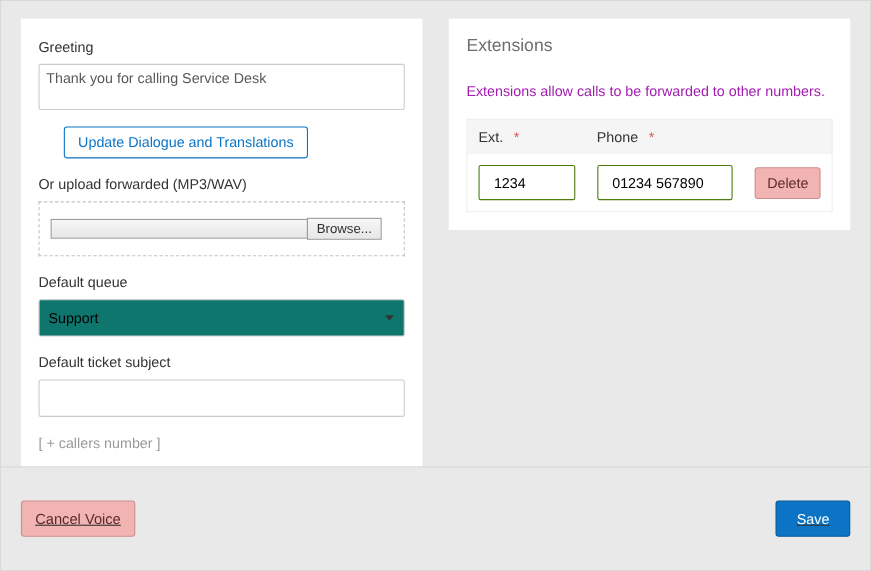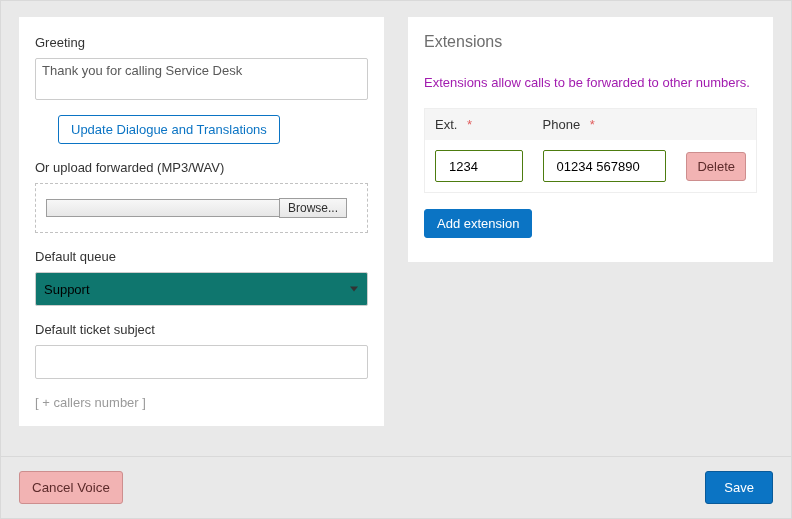--- a/index.html
+++ b/index.html
@@ -184,26 +184,27 @@
     border: 1px solid #4d7c0f;
     border-radius: 2px;
     padding: 4px 13px;
     font: inherit;
   }
   .footer {
     position: absolute;
     left: 0;
     right: 0;
     bottom: 0;
-    padding: 14px 18px;
+    padding: 30px 18px;
     background: #e9e9e9;
     border-top: 1px solid #d9d9d9;
     display: flex;
     justify-content: space-between;
     align-items: center;
+    text-decoration: underline;
   }
 </style>
 </head>
 <body>
 
 <div class="page">
   <div class="cols">
 
     <div class="panel">
 
@@ -254,23 +255,20 @@
         </thead>
         <tbody>
           <tr>
             <td><input class="cell-input" type="text" value="1234" style=""></td>
             <td><input class="cell-input" type="text" value="01234 567890" style=""></td>
             <td style="text-align:right;"><button class="btn-delete">Delete</button></td>
           </tr>
         </tbody>
       </table>
 
-      <div style="margin-top:16px; margin-bottom:8px;">
-        <button class="btn btn-blue">Add extension</button>
-      </div>
     </div>
   </div>
 
   <div class="footer">
     <button class="btn-danger-light">Cancel Voice</button>
     <button class="btn btn-save">Save</button>
   </div>
 </div>
 
 </body></html>

